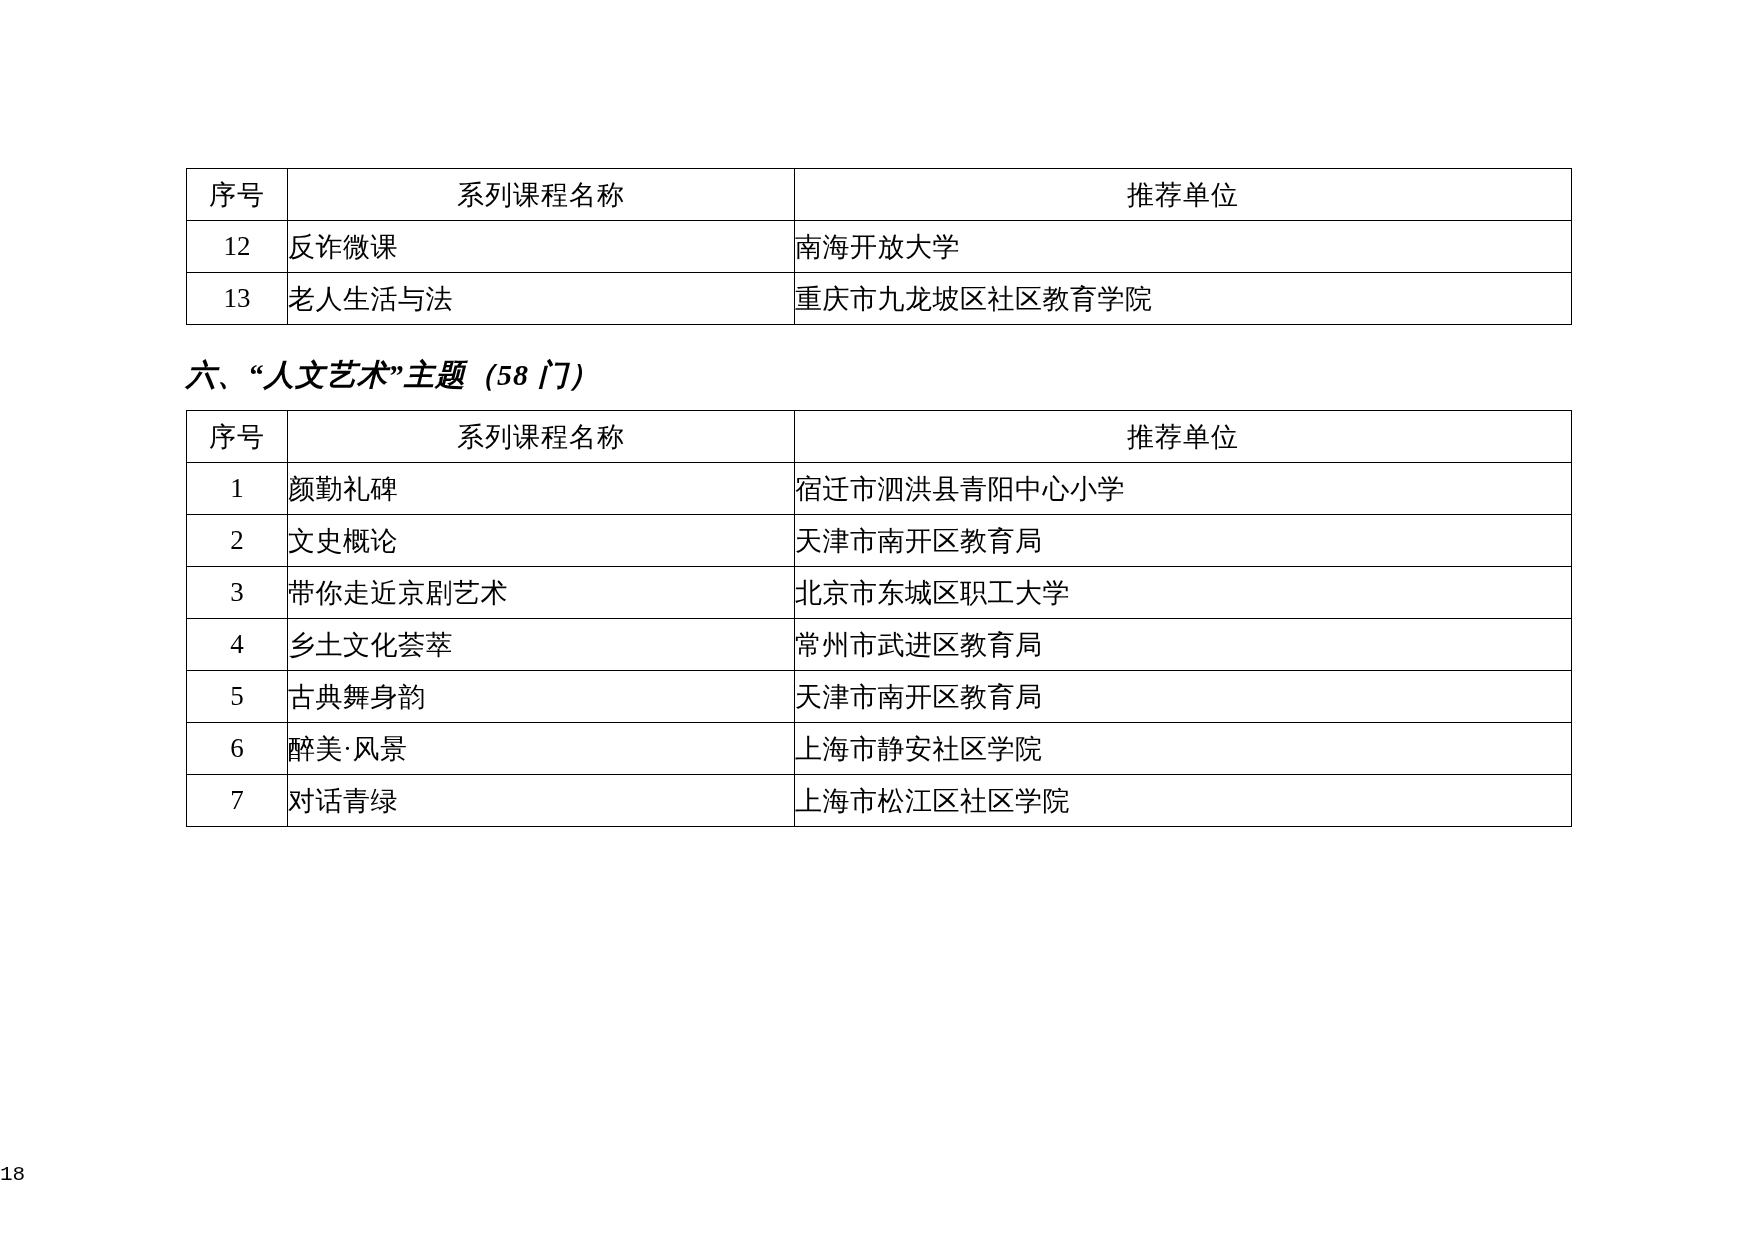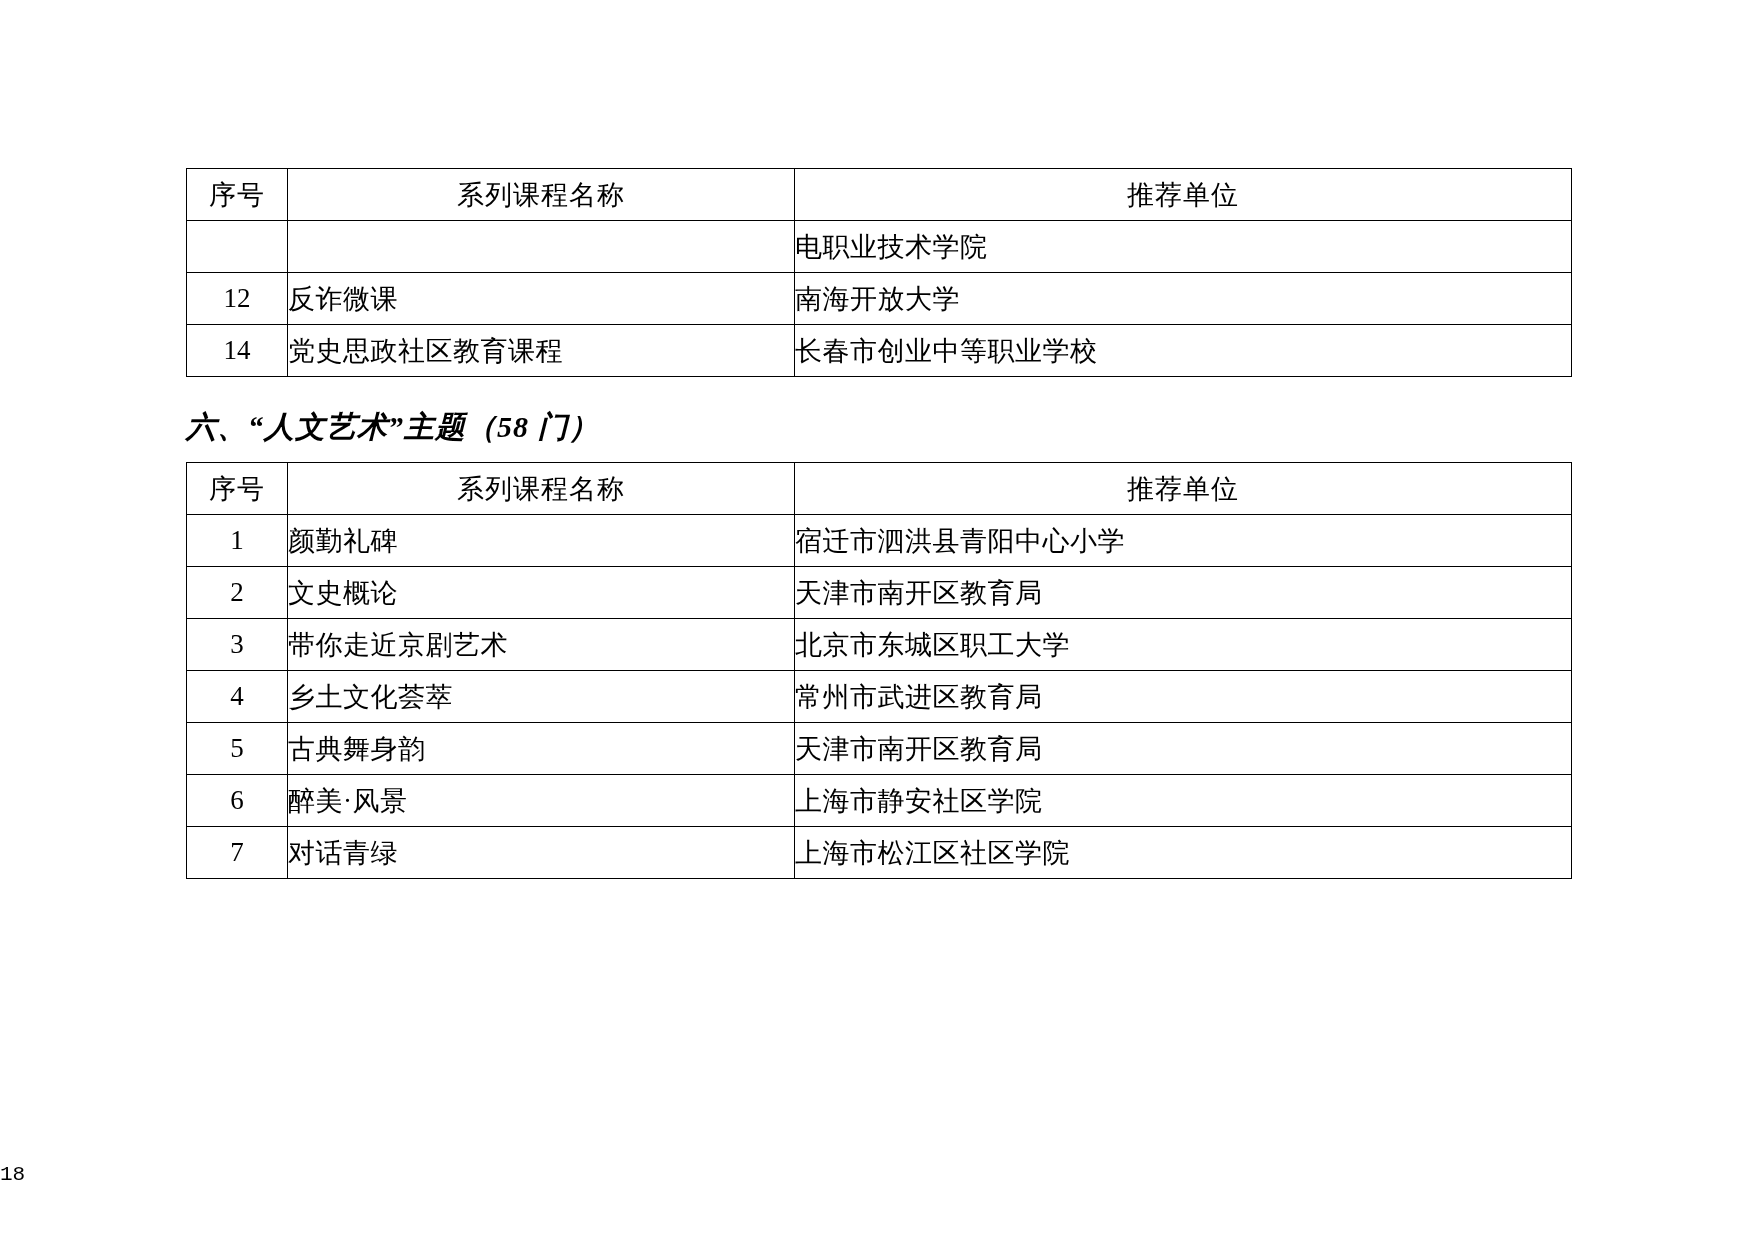--- a/index.html
+++ b/index.html
@@ -83,33 +83,28 @@
 <div class="page">
 
   <table class="doc-table first-table">
     <tbody>
       <tr>
         <th class="col-no hdr-cell">序号</th>
         <th class="col-name hdr-cell">系列课程名称</th>
         <th class="col-unit hdr-cell">推荐单位</th>
       </tr>
       <tr>
-        <td class="col-no cell-no"></td>
-        <td class="col-name cell-text"></td>
-        <td class="col-unit cell-text">电职业技术学院</td>
-      </tr>
-      <tr>
         <td class="col-no cell-no">12</td>
         <td class="col-name cell-text">反诈微课</td>
         <td class="col-unit cell-text">南海开放大学</td>
       </tr>
       <tr>
-        <td class="col-no cell-no">14</td>
-        <td class="col-name cell-text">党史思政社区教育课程</td>
-        <td class="col-unit cell-text">长春市创业中等职业学校</td>
+        <td class="col-no cell-no">13</td>
+        <td class="col-name cell-text">老人生活与法</td>
+        <td class="col-unit cell-text">重庆市九龙坡区社区教育学院</td>
       </tr>
     </tbody>
   </table>
 
   <div class="section-heading">六、“人文艺术”主题（58 门）</div>
 
   <table class="doc-table">
     <tbody>
       <tr>
         <th class="col-no hdr-cell">序号</th>

